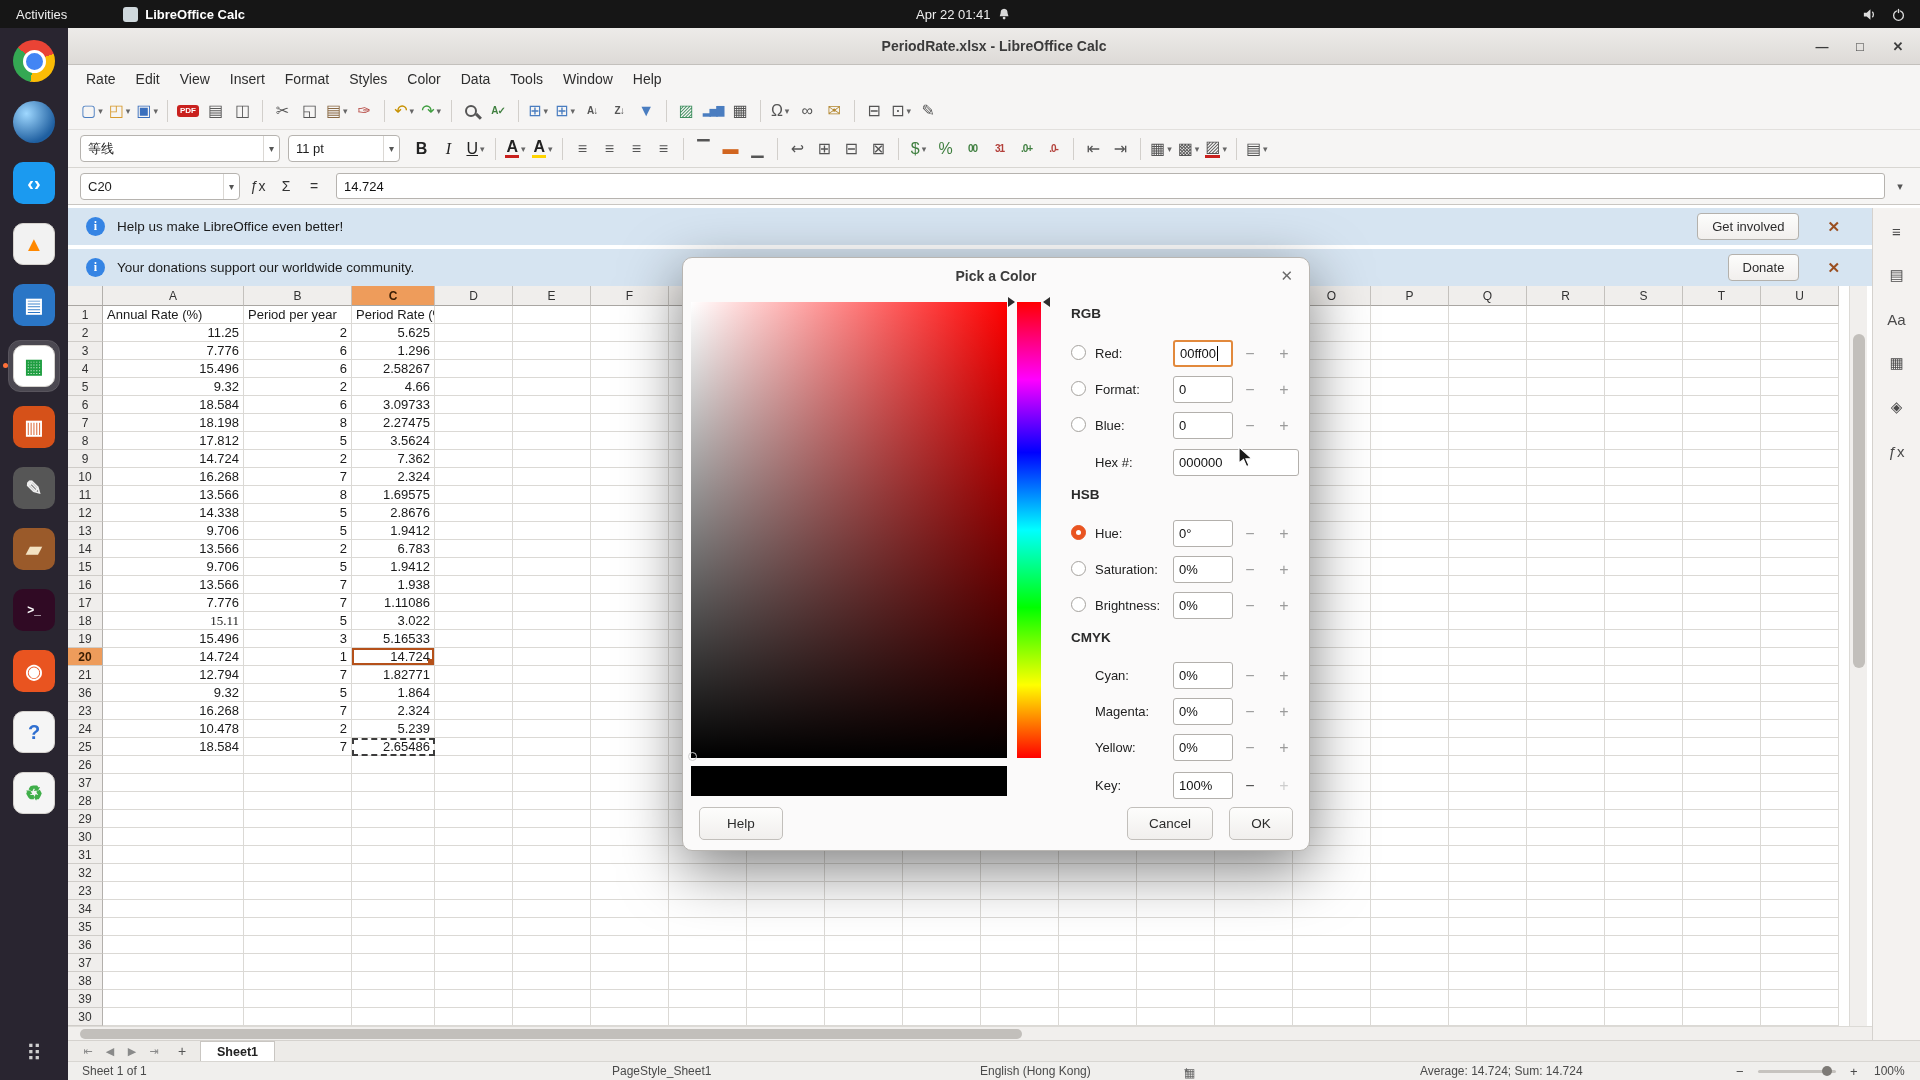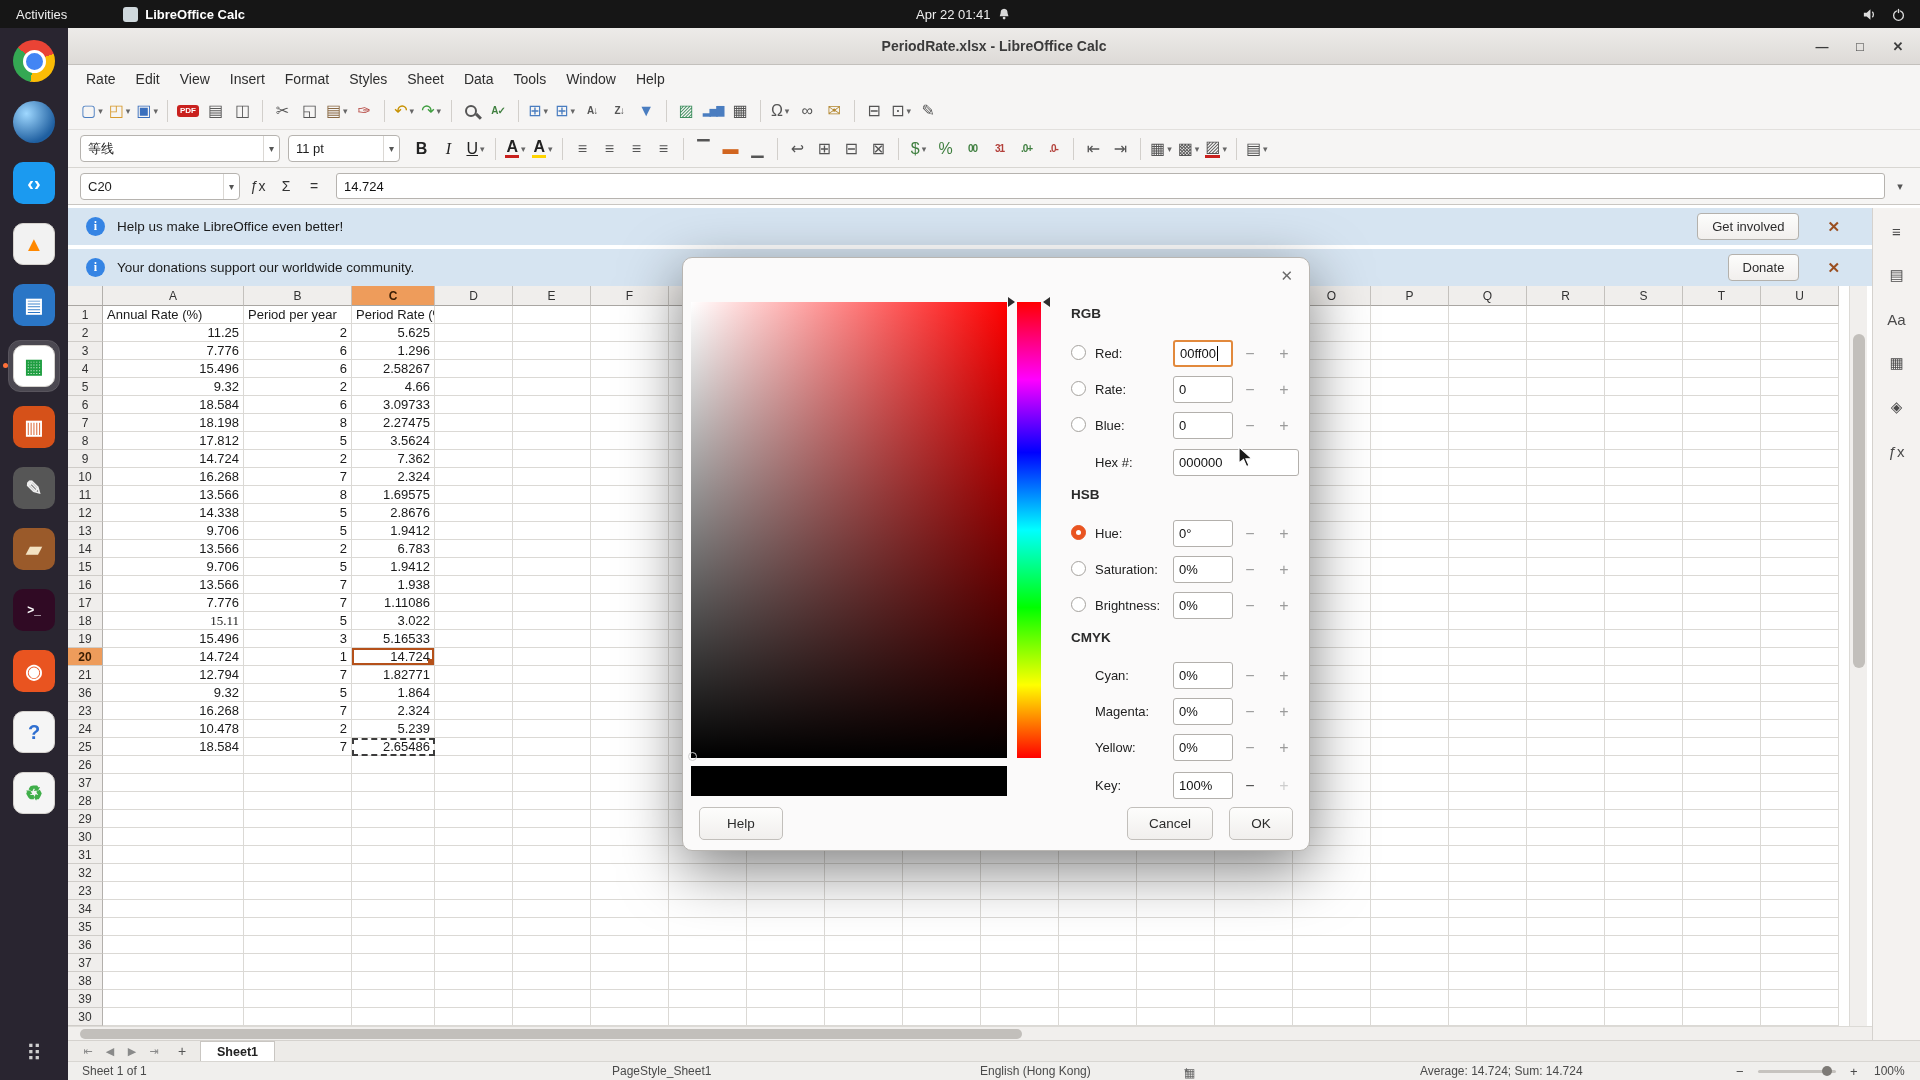--- a/index.html
+++ b/index.html
@@ -229,21 +229,21 @@
     </span>
   </div>
 
   <div id="menubar">
       <div class="menu-item">Rate</div>
       <div class="menu-item">Edit</div>
       <div class="menu-item">View</div>
       <div class="menu-item">Insert</div>
       <div class="menu-item">Format</div>
       <div class="menu-item">Styles</div>
-      <div class="menu-item">Sheet</div>
+      <div class="menu-item">Color</div>
       <div class="menu-item">Data</div>
       <div class="menu-item">Tools</div>
       <div class="menu-item">Window</div>
       <div class="menu-item">Help</div>
     </div>
   <div id="toolbar1">
       <span class="tb-btn tb-dd">
         <span class="tb-glyph" style="color: rgb(74, 125, 192);">▢</span>
       </span>
       <span class="tb-btn tb-dd">
@@ -1497,20 +1497,21 @@
     <span id="sb-zoom-out">−</span>
     <span id="sb-slider">
         <i></i>
       </span>
     <span id="sb-zoom-in">+</span>
     <span id="sb-zoom">100%</span>
   </div>
 </div>
 
 <div id="dialog">
+  <div class="dlg-title">Pick a Color</div>
   <span class="dlg-close">✕</span>
   <div class="color-field">
     <span class="cf-marker"></span>
   </div>
   <div class="hue-strip"></div>
   <span class="hm hm-l"></span>
   <span class="hm hm-r"></span>
   <div class="preview" id="color-preview" style="background: rgb(0, 0, 0);"></div>
   <div class="dlg-btn help">Help</div>
   <div class="dlg-btn cancel">Cancel</div>
@@ -1518,21 +1519,21 @@
 <div class="dlg-sect" style="top: 48px;">RGB</div>
     <div class="dlg-row" style="top: 82px;">
       <span class="radio"></span>
       <span class="dlg-label">Red:</span>
       <span class="dlg-field focus">00ff00</span>
       <span class="sp-btn sp-minus">−</span>
       <span class="sp-btn sp-plus">+</span>
     </div>
     <div class="dlg-row" style="top: 118px;">
       <span class="radio"></span>
-      <span class="dlg-label">Rate:</span>
+      <span class="dlg-label">Format:</span>
       <span class="dlg-field">0</span>
       <span class="sp-btn sp-minus">−</span>
       <span class="sp-btn sp-plus">+</span>
     </div>
     <div class="dlg-row" style="top: 154px;">
       <span class="radio"></span>
       <span class="dlg-label">Blue:</span>
       <span class="dlg-field">0</span>
       <span class="sp-btn sp-minus">−</span>
       <span class="sp-btn sp-plus">+</span>

